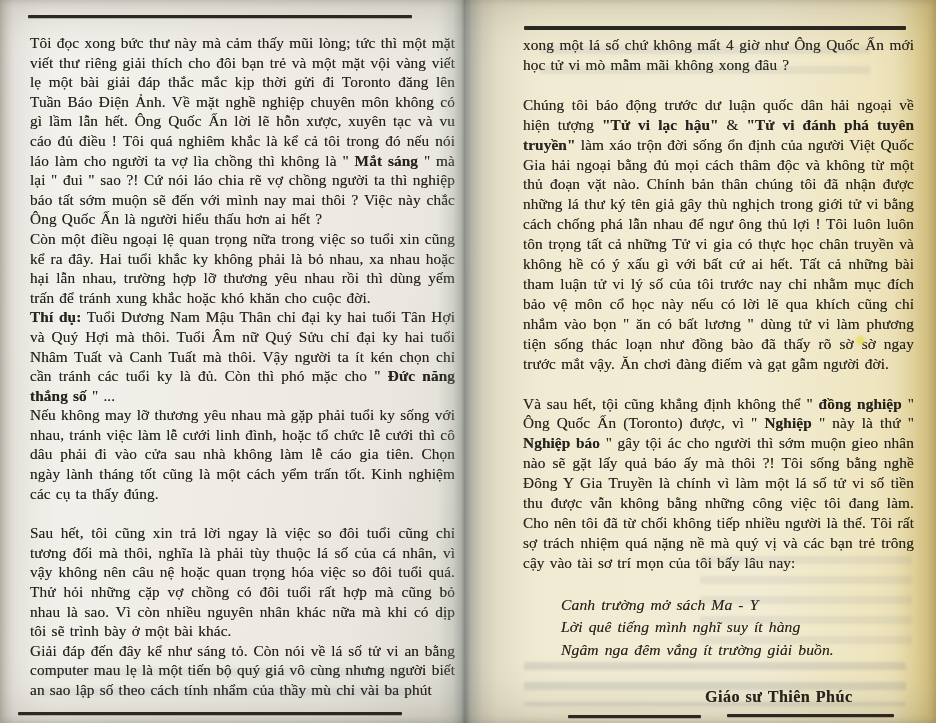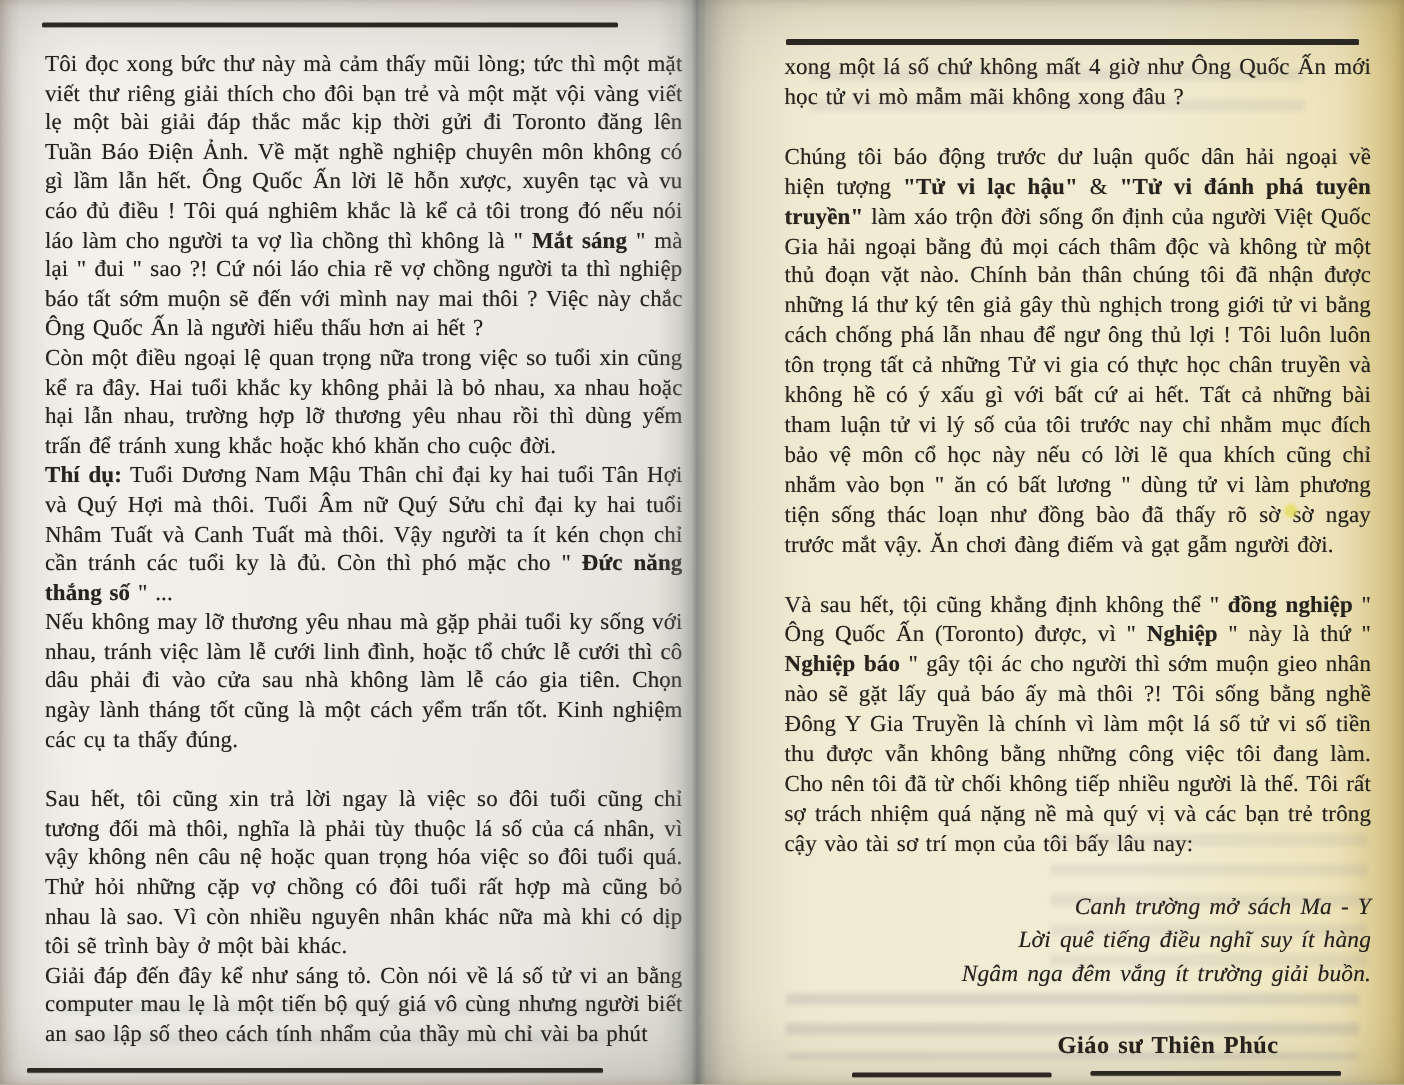--- a/index.html
+++ b/index.html
@@ -52,21 +52,21 @@
     text-shadow:0 0 0.5px rgba(45,40,32,0.55);
   }
   .text-block p{margin:0;}
   .text-block p.gap{margin-top:20px;}
   .text-block b{font-weight:700;}
   .left-text{left:30px;top:33px;width:425px;font-size:15.3px;line-height:19.6px;}
   .right-text{left:55px;top:35px;width:391px;font-size:15.3px;line-height:19.9px;}
   .poem{
     margin-top:21px;margin-left:38px;
     font-style:italic;font-size:15.6px;line-height:22.5px;
-    text-align:right;word-spacing:2px;
+    text-align:left;word-spacing:2px;
   }
   .signature{
     margin-top:27px;padding-left:182px;
     font-weight:700;font-size:16.2px;letter-spacing:0.4px;
     text-align:left;
   }
   
   .ghost{
     position:absolute;pointer-events:none;z-index:2;
     background:repeating-linear-gradient(180deg,
@@ -111,21 +111,21 @@
     <div class="ghost light" style="left:72px;top:46px;width:330px;height:34px;"></div>
 
     <div class="text-block right-text">
       <div id="right-paras">
           <p><span>xong một lá số chứ không mất 4 giờ như Ông Quốc Ấn mới học tử vi mò mẫm mãi không xong đâu ?</span></p>
           <p class="gap"><span>Chúng tôi báo động trước dư luận quốc dân hải ngoại về hiện tượng </span><b>"Tử vi lạc hậu"</b><span> &amp; </span><b>"Tử vi đánh phá tuyên truyền"</b><span> làm xáo trộn đời sống ổn định của người Việt Quốc Gia hải ngoại bằng đủ mọi cách thâm độc và không từ một thủ đoạn vặt nào. Chính bản thân chúng tôi đã nhận được những lá thư ký tên giả gây thù nghịch trong giới tử vi bằng cách chống phá lẫn nhau để ngư ông thủ lợi ! Tôi luôn luôn tôn trọng tất cả những Tử vi gia có thực học chân truyền và không hề có ý xấu gì với bất cứ ai hết. Tất cả những bài tham luận tử vi lý số của tôi trước nay chỉ nhằm mục đích bảo vệ môn cổ học này nếu có lời lẽ qua khích cũng chỉ nhắm vào bọn " ăn có bất lương " dùng tử vi làm phương tiện sống thác loạn như đồng bào đã thấy rõ sờ sờ ngay trước mắt vậy. Ăn chơi đàng điếm và gạt gẫm người đời.</span></p>
           <p class="gap"><span>Và sau hết, tội cũng khẳng định không thể " </span><b>đồng nghiệp</b><span> " Ông Quốc Ấn (Toronto) được, vì " </span><b>Nghiệp</b><span> " này là thứ " </span><b>Nghiệp báo</b><span> " gây tội ác cho người thì sớm muộn gieo nhân nào sẽ gặt lấy quả báo ấy mà thôi ?! Tôi sống bằng nghề Đông Y Gia Truyền là chính vì làm một lá số tử vi số tiền thu được vẫn không bằng những công việc tôi đang làm. Cho nên tôi đã từ chối không tiếp nhiều người là thế. Tôi rất sợ trách nhiệm quá nặng nề mà quý vị và các bạn trẻ trông cậy vào tài sơ trí mọn của tôi bấy lâu nay:</span></p>
         </div>
       <div class="poem" id="poem">
           <div>Canh trường mở sách Ma - Y</div>
-          <div>Lời quê tiếng điều nghĩ suy ít hàng</div>
+          <div>Lời quê tiếng mình nghĩ suy ít hàng</div>
           <div>Ngâm nga đêm vắng ít trường giải buồn.</div>
         </div>
       <div class="signature">Giáo sư Thiên Phúc</div>
     </div>
 
     <div class="ghost light" style="left:232px;top:556px;width:212px;height:100px;"></div>
     <div class="ghost" style="left:56px;top:662px;width:382px;height:44px;"></div>
 
     <div class="spot" style="left:388px;top:336px;"></div>
 

